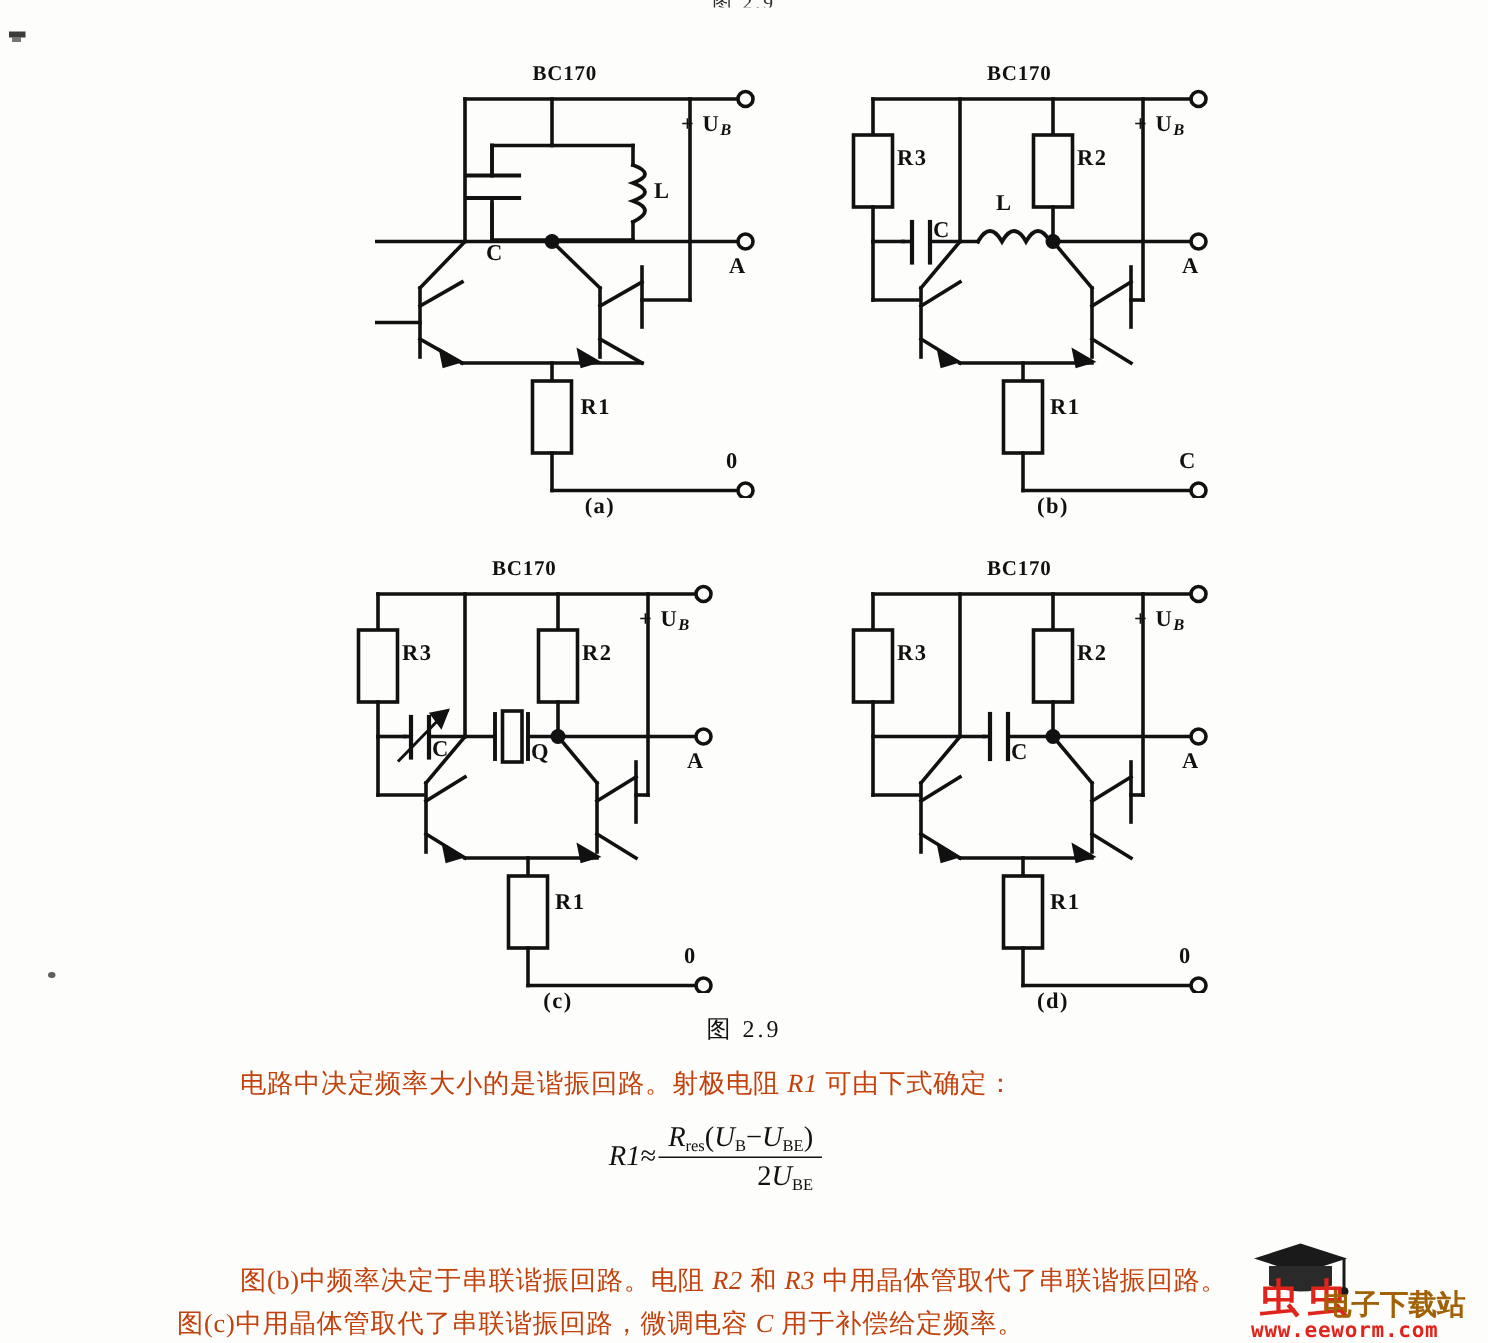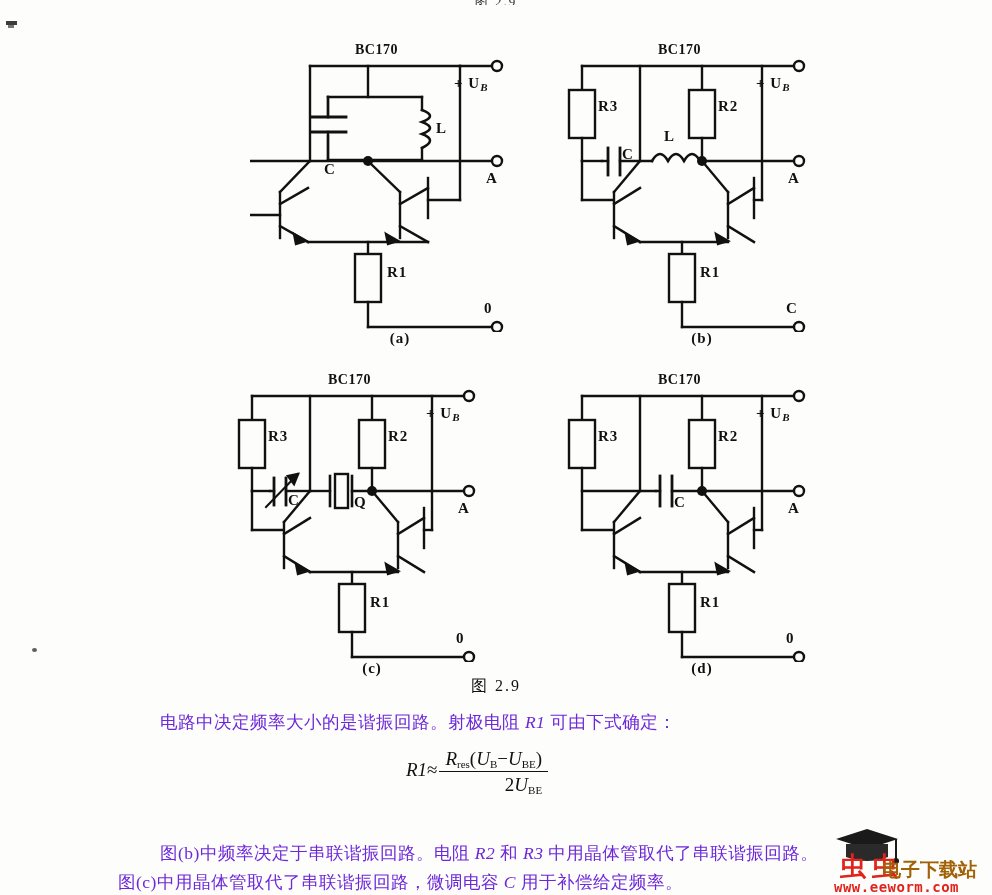--- a/index.html
+++ b/index.html
@@ -46,21 +46,21 @@
     top:676px;left:0;width:992px;text-align:center;
     font-size:16px;letter-spacing:2px;
   }
 
   
   .para{
     position:absolute;
     font-family:"Liberation Serif","DejaVu Serif",serif;
     font-size:17.5px;
     letter-spacing:.5px;
-    color:#6d28d9;
+    color:#c2410c;
     white-space:nowrap;
   }
   .para .it{font-style:italic;font-family:"Liberation Serif",serif;}
   .sub{font-size:11px;vertical-align:-.28em;letter-spacing:0;}
 
   
   .formula{
     position:absolute;top:748px;left:0;width:956px;
     text-align:center;font-size:19px;
   }

